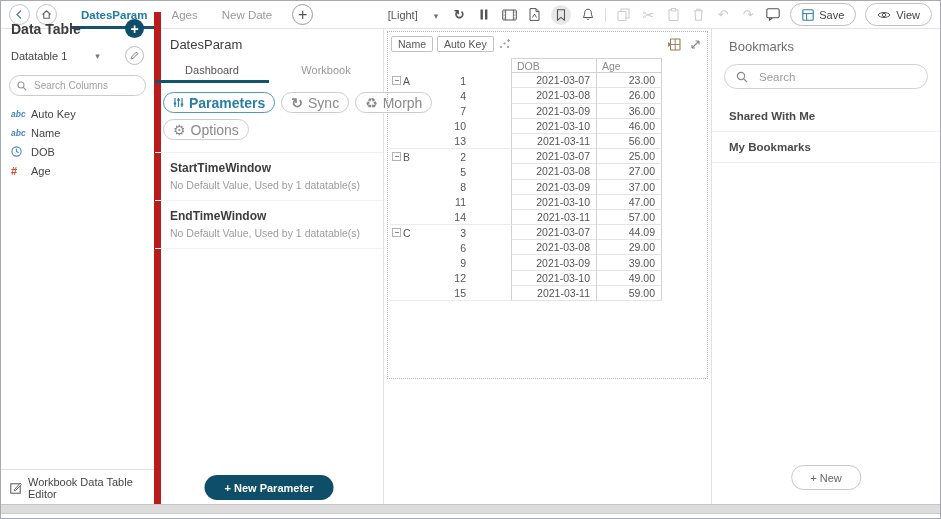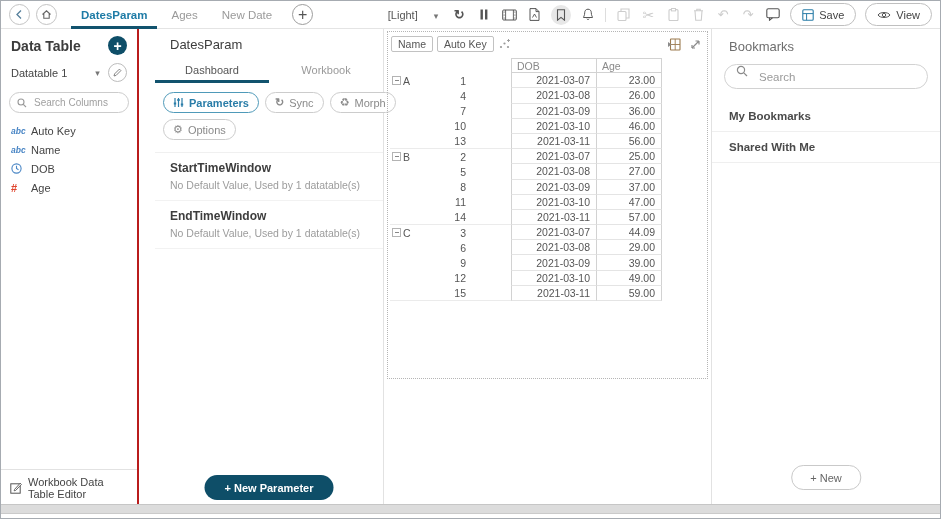--- a/index.html
+++ b/index.html
@@ -18,21 +18,21 @@
   .add-tab{margin-left:8px;color:#555;border-color:#9d9d9d;}
   .tb-right{margin-left:auto;display:flex;align-items:center;gap:9px;}
   .theme-select{display:flex;align-items:flex-end;gap:16px;font-size:11px;color:#555;margin-right:4px;}
   .tbicon{color:#555;display:flex;align-items:center;justify-content:center;width:16px;height:18px;font-size:13px;}
   .tbicon.disabled{color:#cdcdcd;}
   .tbicon.circled{background:#e7e7e7;border-radius:50%;width:20px;height:20px;}
   .tb-divider{width:1px;height:14px;background:#ddd;}
   .pill-btn{border:1px solid #bfbfbf;border-radius:12px;height:21px;padding:0 11px;display:flex;align-items:center;
             gap:5px;font-size:11px;color:#444;background:#fff;}
   
-  .left-panel{position:absolute;left:0;top:28px;width:138px;bottom:12px;border-right:2px solid #b91c1c;box-sizing:border-box;}
+  .left-panel{position:absolute;left:0;top:11px;width:160px;bottom:12px;border-right:7px solid #b91c1c;box-sizing:border-box;}
   .lp-header{display:flex;align-items:center;justify-content:space-between;padding:7px 10px 4px;}
   .lp-title{font-size:14px;font-weight:bold;color:#3d3d3d;}
   .plus-circle{width:19px;height:19px;border-radius:50%;background:#0e4e68;color:#fff;display:flex;align-items:center;
                justify-content:center;font-size:14px;font-weight:bold;line-height:1;}
   .table-select{display:flex;align-items:center;padding:4px 10px;font-size:11px;color:#444;gap:4px;}
   .caret{color:#777;font-size:9px;}
   .pencil-circle{width:17px;height:17px;border:1px solid #bdbdbd;border-radius:50%;display:flex;align-items:center;
                  justify-content:center;color:#666;margin-left:auto;}
   .search-pill{margin:6px 8px 8px;height:19px;border:1px solid #ccc;border-radius:11px;display:flex;align-items:center;
                padding:0 7px;gap:5px;color:#999;}
@@ -46,21 +46,21 @@
   .lp-footer{position:absolute;left:0;right:0;bottom:0;border-top:1px solid #e2e2e2;padding:6px 9px;display:flex;
              align-items:center;gap:6px;font-size:11px;color:#444;background:#fff;}
   
   .mid-panel{position:absolute;left:154px;top:28px;width:229px;bottom:12px;border-right:1px solid #e2e2e2;box-sizing:border-box;}
   .mid-title{padding:8px 15px 6px;font-size:13px;color:#3d3d3d;}
   .mid-tabs{display:flex;height:25px;}
   .mid-tab{flex:1;text-align:center;line-height:25px;font-size:11px;color:#9a9a9a;position:relative;}
   .mid-tab.active{color:#555;}
   .mid-tab.active::after{content:'';position:absolute;left:0;right:0;bottom:0;height:3px;background:#12536e;}
   .btn-row{display:flex;gap:6px;padding:9px 8px 0;}
-  .mid-btn{height:21px;border:1px solid #ccc;border-radius:11px;font-size:11px;color:#8a8a8a;display:flex;
+  .mid-btn{height:21px;border:1px solid #ccc;border-radius:11px;font-size:14px;color:#8a8a8a;display:flex;
            align-items:center;gap:5px;padding:0 9px;background:#fff;box-sizing:border-box;}
   .mid-btn.primary{border:1.5px solid #4f9ab9;color:#2a7da8;font-weight:bold;}
   .param-list{margin-top:12px;border-top:1px solid #f0f0f0;}
   .param-card{padding:8px 15px 9px;border-bottom:1px solid #f2f2f2;}
   .param-name{font-size:12px;font-weight:bold;color:#3d3d3d;}
   .param-desc{font-size:10.5px;color:#9c9c9c;margin-top:4px;}
   .new-param-btn{position:absolute;bottom:6px;left:50%;transform:translateX(-50%);background:#0e4e68;color:#fff;
                  border-radius:13px;height:25px;padding:0 20px;font-size:11px;font-weight:bold;display:flex;
                  align-items:center;gap:7px;white-space:nowrap;}
   
@@ -86,21 +86,21 @@
   .part-filter{position:absolute;left:3px;top:350px;right:3px;height:95px;border:1px dotted #b5b5b5;box-sizing:border-box;}
   .filter-row{display:flex;align-items:center;gap:6px;padding:5px 3px;font-size:11px;color:#666;}
   .filter-input{border:1px solid #a5a5a5;height:18px;box-sizing:border-box;font-size:11px;color:#444;padding:0 4px;
                 font-family:"Liberation Sans",sans-serif;outline:none;}
   .f-from{width:118px;} .f-to{width:126px;}
   .s-btn{border:1px solid #a5a5a5;height:18px;box-sizing:border-box;width:9px;overflow:hidden;font-size:11px;color:#666;
          display:flex;align-items:center;padding-left:3px;background:#fff;flex:0 0 auto;}
   
   .right-panel{position:absolute;left:710px;top:28px;right:0;bottom:12px;border-left:1px solid #e2e2e2;box-sizing:border-box;}
   .rp-title{padding:10px 17px 8px;font-size:13px;color:#6e6e6e;}
-  .rp-search{margin:2px 12px 12px;height:23px;border:1px solid #d2d2d2;border-radius:13px;display:flex;
+  .rp-search{margin:2px 12px 12px;height:23px;border:1px solid #d2d2d2;border-radius:13px;display:flex;align-items:center;
              gap:9px;padding:0 11px;color:#8a8a8a;}
   .rp-search input{border:none;outline:none;font-size:11.5px;color:#555;width:100%;background:transparent;
                    font-family:"Liberation Sans",sans-serif;}
   .rp-search input::placeholder{color:#9a9a9a;}
   .rp-section{padding:9px 17px;font-size:11.5px;font-weight:bold;color:#4a4a4a;border-bottom:1px solid #efefef;}
   .rp-new-btn{position:absolute;bottom:16px;left:50%;transform:translateX(-50%);border:1px solid #c9c9c9;border-radius:12px;
               height:23px;padding:0 18px;font-size:11px;color:#666;display:flex;align-items:center;gap:7px;background:#fff;}
   
   .bottom-bar{position:absolute;left:0;right:0;bottom:4px;height:8px;background:#dcdcdc;border-top:1px solid #c6c6c6;
               border-bottom:1px solid #cacaca;}
@@ -510,22 +510,22 @@
     <div class="rp-search">
       <span>
           <svg width="12" height="12" viewBox="0 0 12 12">
             <circle cx="5" cy="5" r="3.6" fill="none" stroke="#8a8a8a" stroke-width="1.2"></circle>
             <line x1="7.8" y1="7.8" x2="11" y2="11" stroke="#8a8a8a" stroke-width="1.2"></line>
           </svg>
         </span>
       <input placeholder="Search" style="">
     </div>
     <div id="bookmark-sections">
+        <div class="rp-section">Shared With Me</div>
         <div class="rp-section">My Bookmarks</div>
-        <div class="rp-section">Shared With Me</div>
       </div>
     <div class="rp-new-btn">
       <span>+ New</span>
     </div>
   </div>
 
   <div class="bottom-bar"></div>
 </div>
 
 </body></html>

